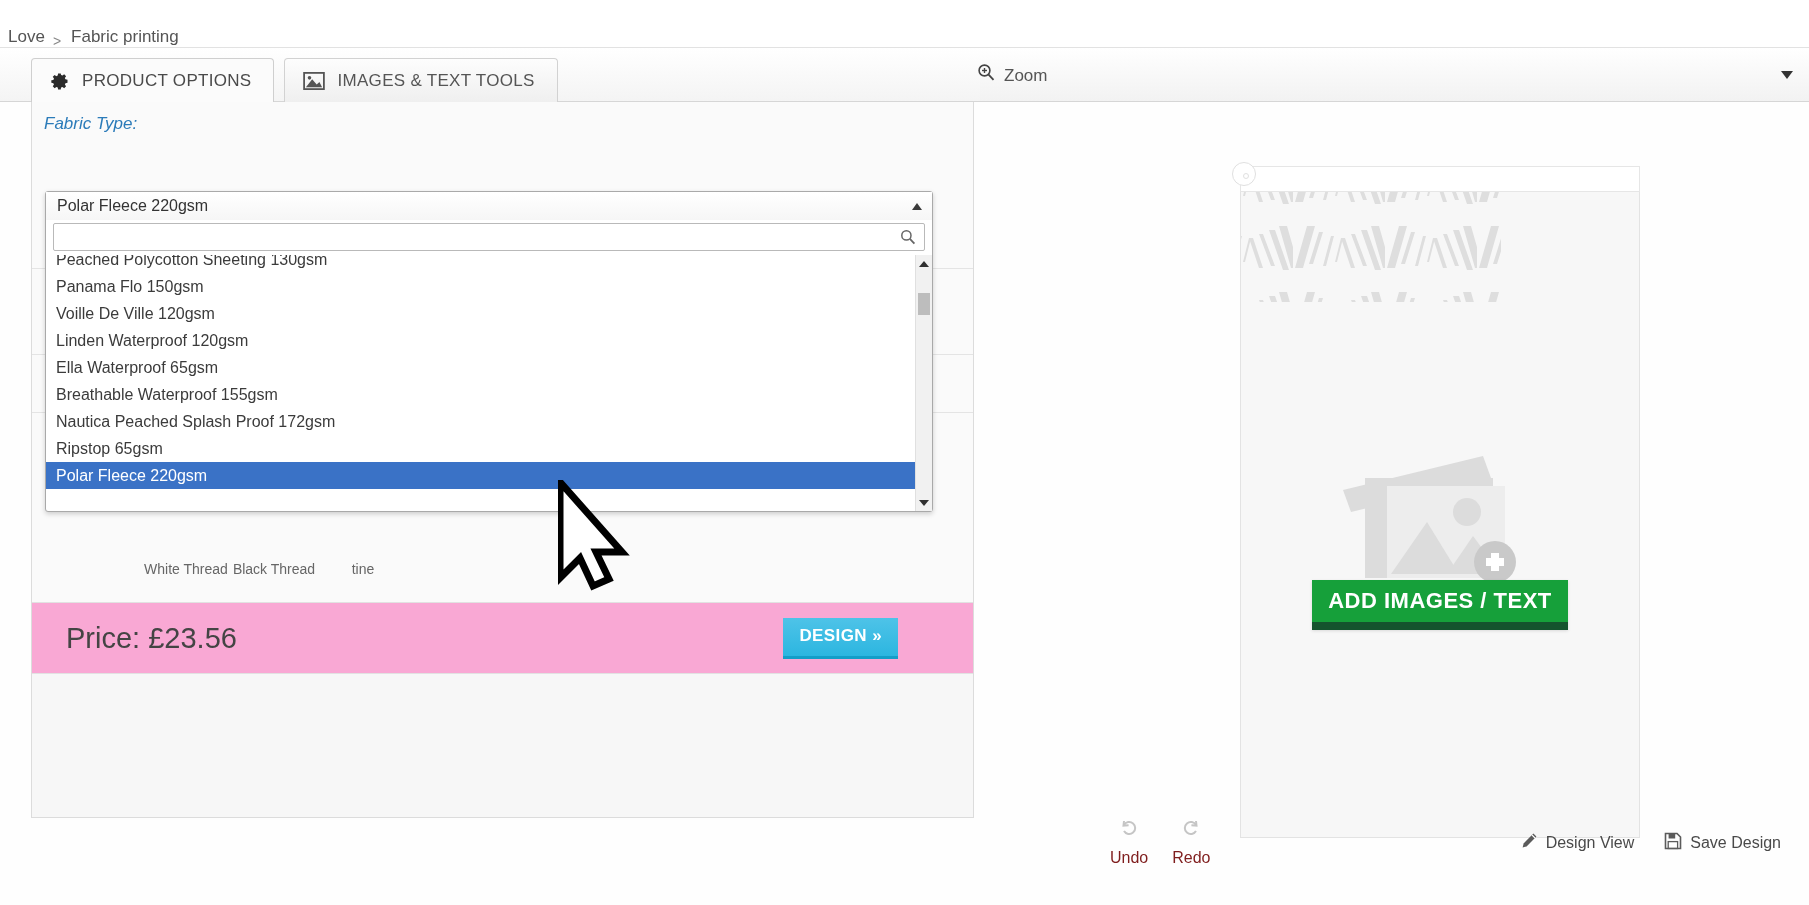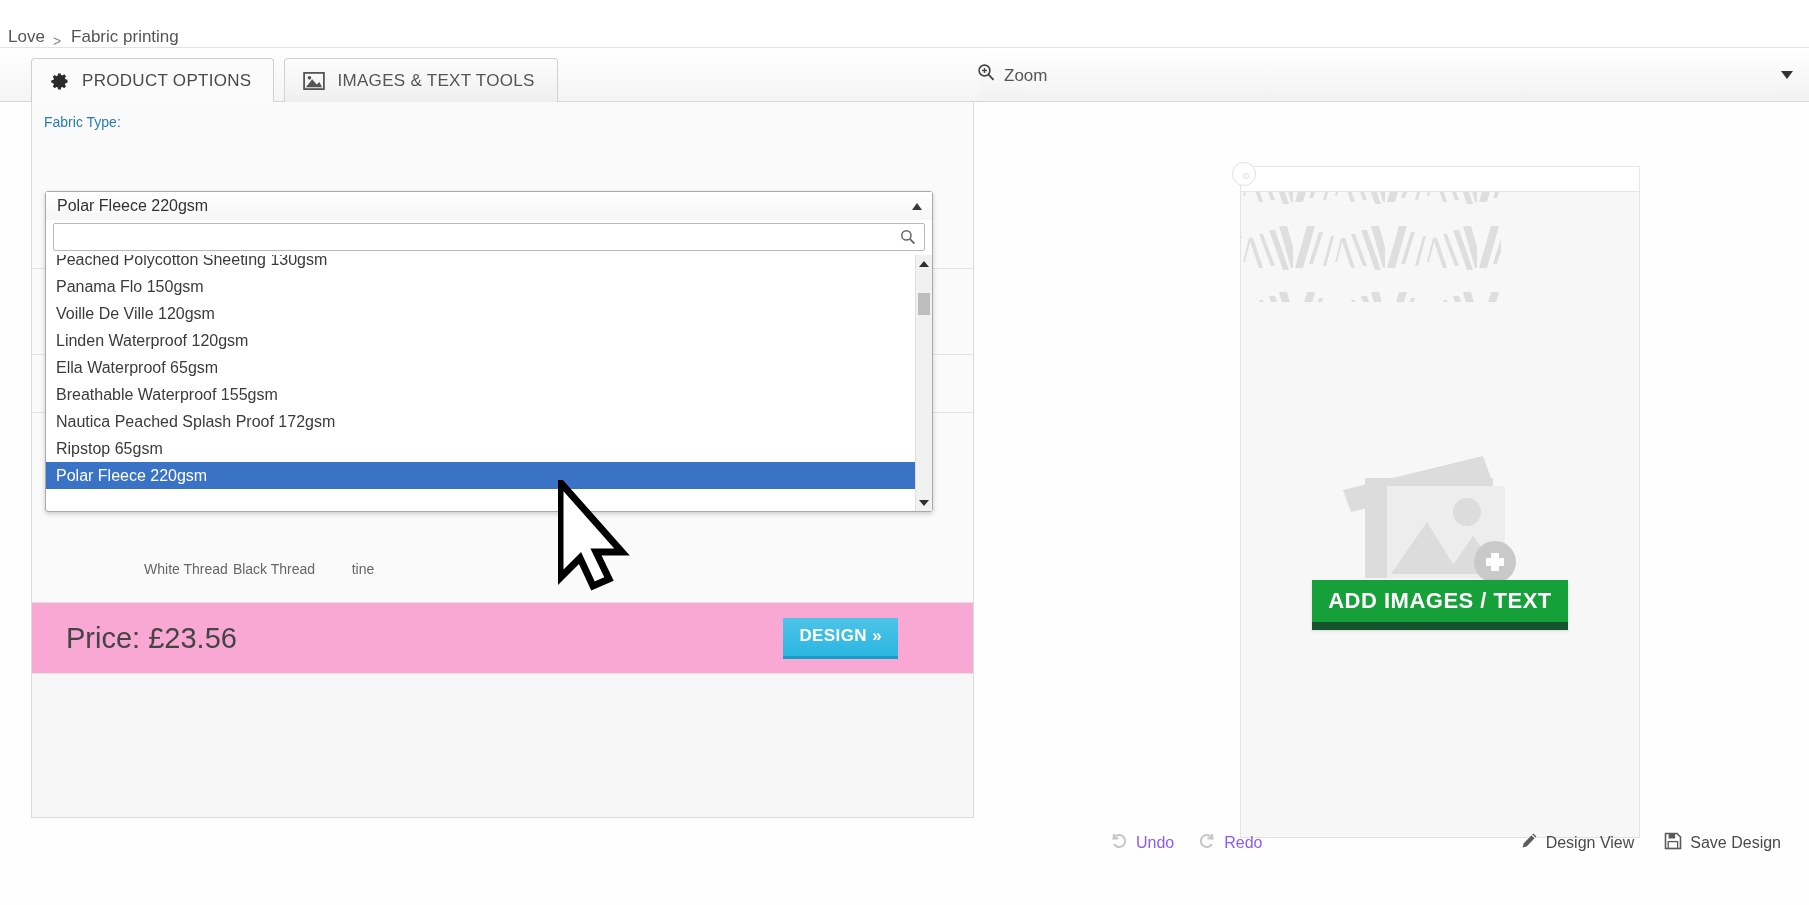--- a/index.html
+++ b/index.html
@@ -115,22 +115,23 @@
     left: 31px; top: 54px;
     width: 943px;
     height: 716px;
     background: #fafafa;
     border: 1px solid #dcdcdc;
     border-top: none;
   }
   .fabric-label {
     position: absolute;
     left: 12px; top: 12px;
-    font-size: 14px;
+    font-size: 17px;
     color: #2b7bb9;
+    font-style: italic;
   }
 
   
   .ghost-rows {
     position: absolute;
     left: 0; right: 0; top: 48px;
     height: 436px;
   }
   .ghost-divider {
     position: absolute;
@@ -377,21 +378,21 @@
   }
   .tb-left { display: flex; gap: 24px; }
   .tb-right { margin-left: auto; display: flex; gap: 30px; }
   .tb-item {
     display: flex;
     align-items: center;
     gap: 8px;
     color: #4a4a4a;
     cursor: pointer;
   }
-  .tb-item.disabled { color: #8b5cf6; cursor: default; }
+  .tb-item.disabled { color: #7f1d1d; cursor: default; flex-direction: column; }
 
   
   .cursor {
     position: absolute;
     left: 558px; top: 432px;
     z-index: 90;
     pointer-events: none;
   }
 </style>
 </head>

